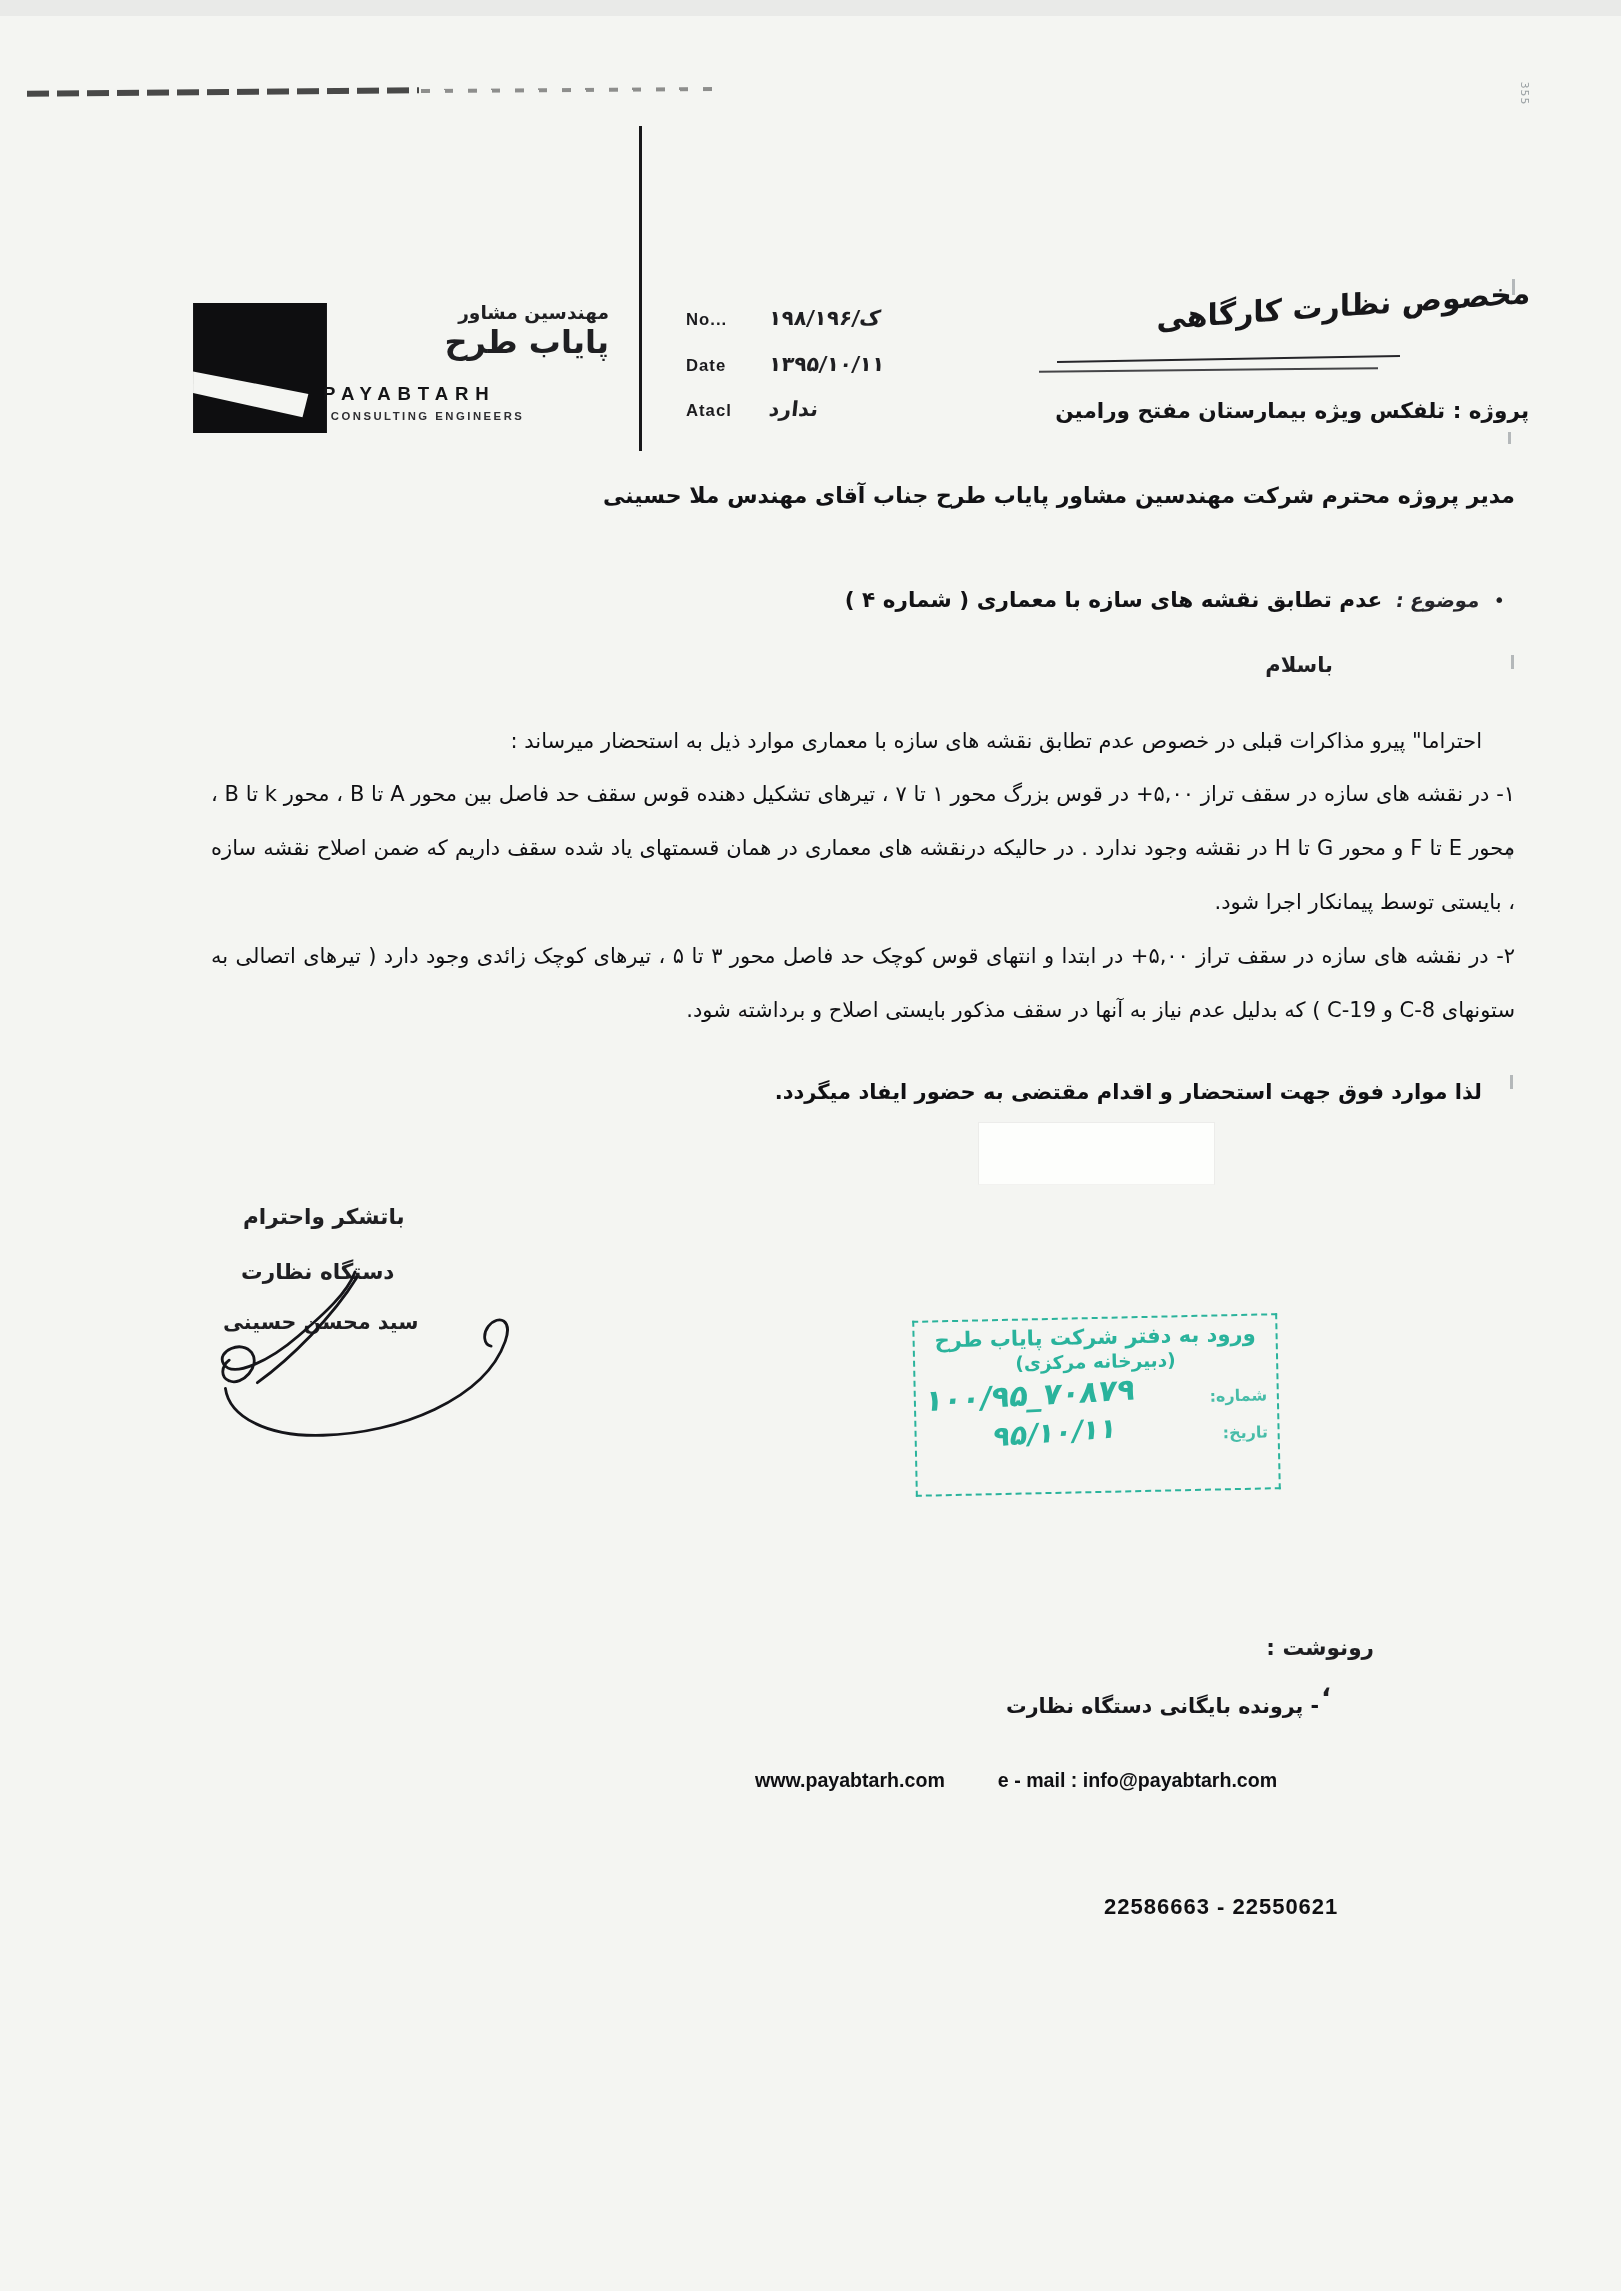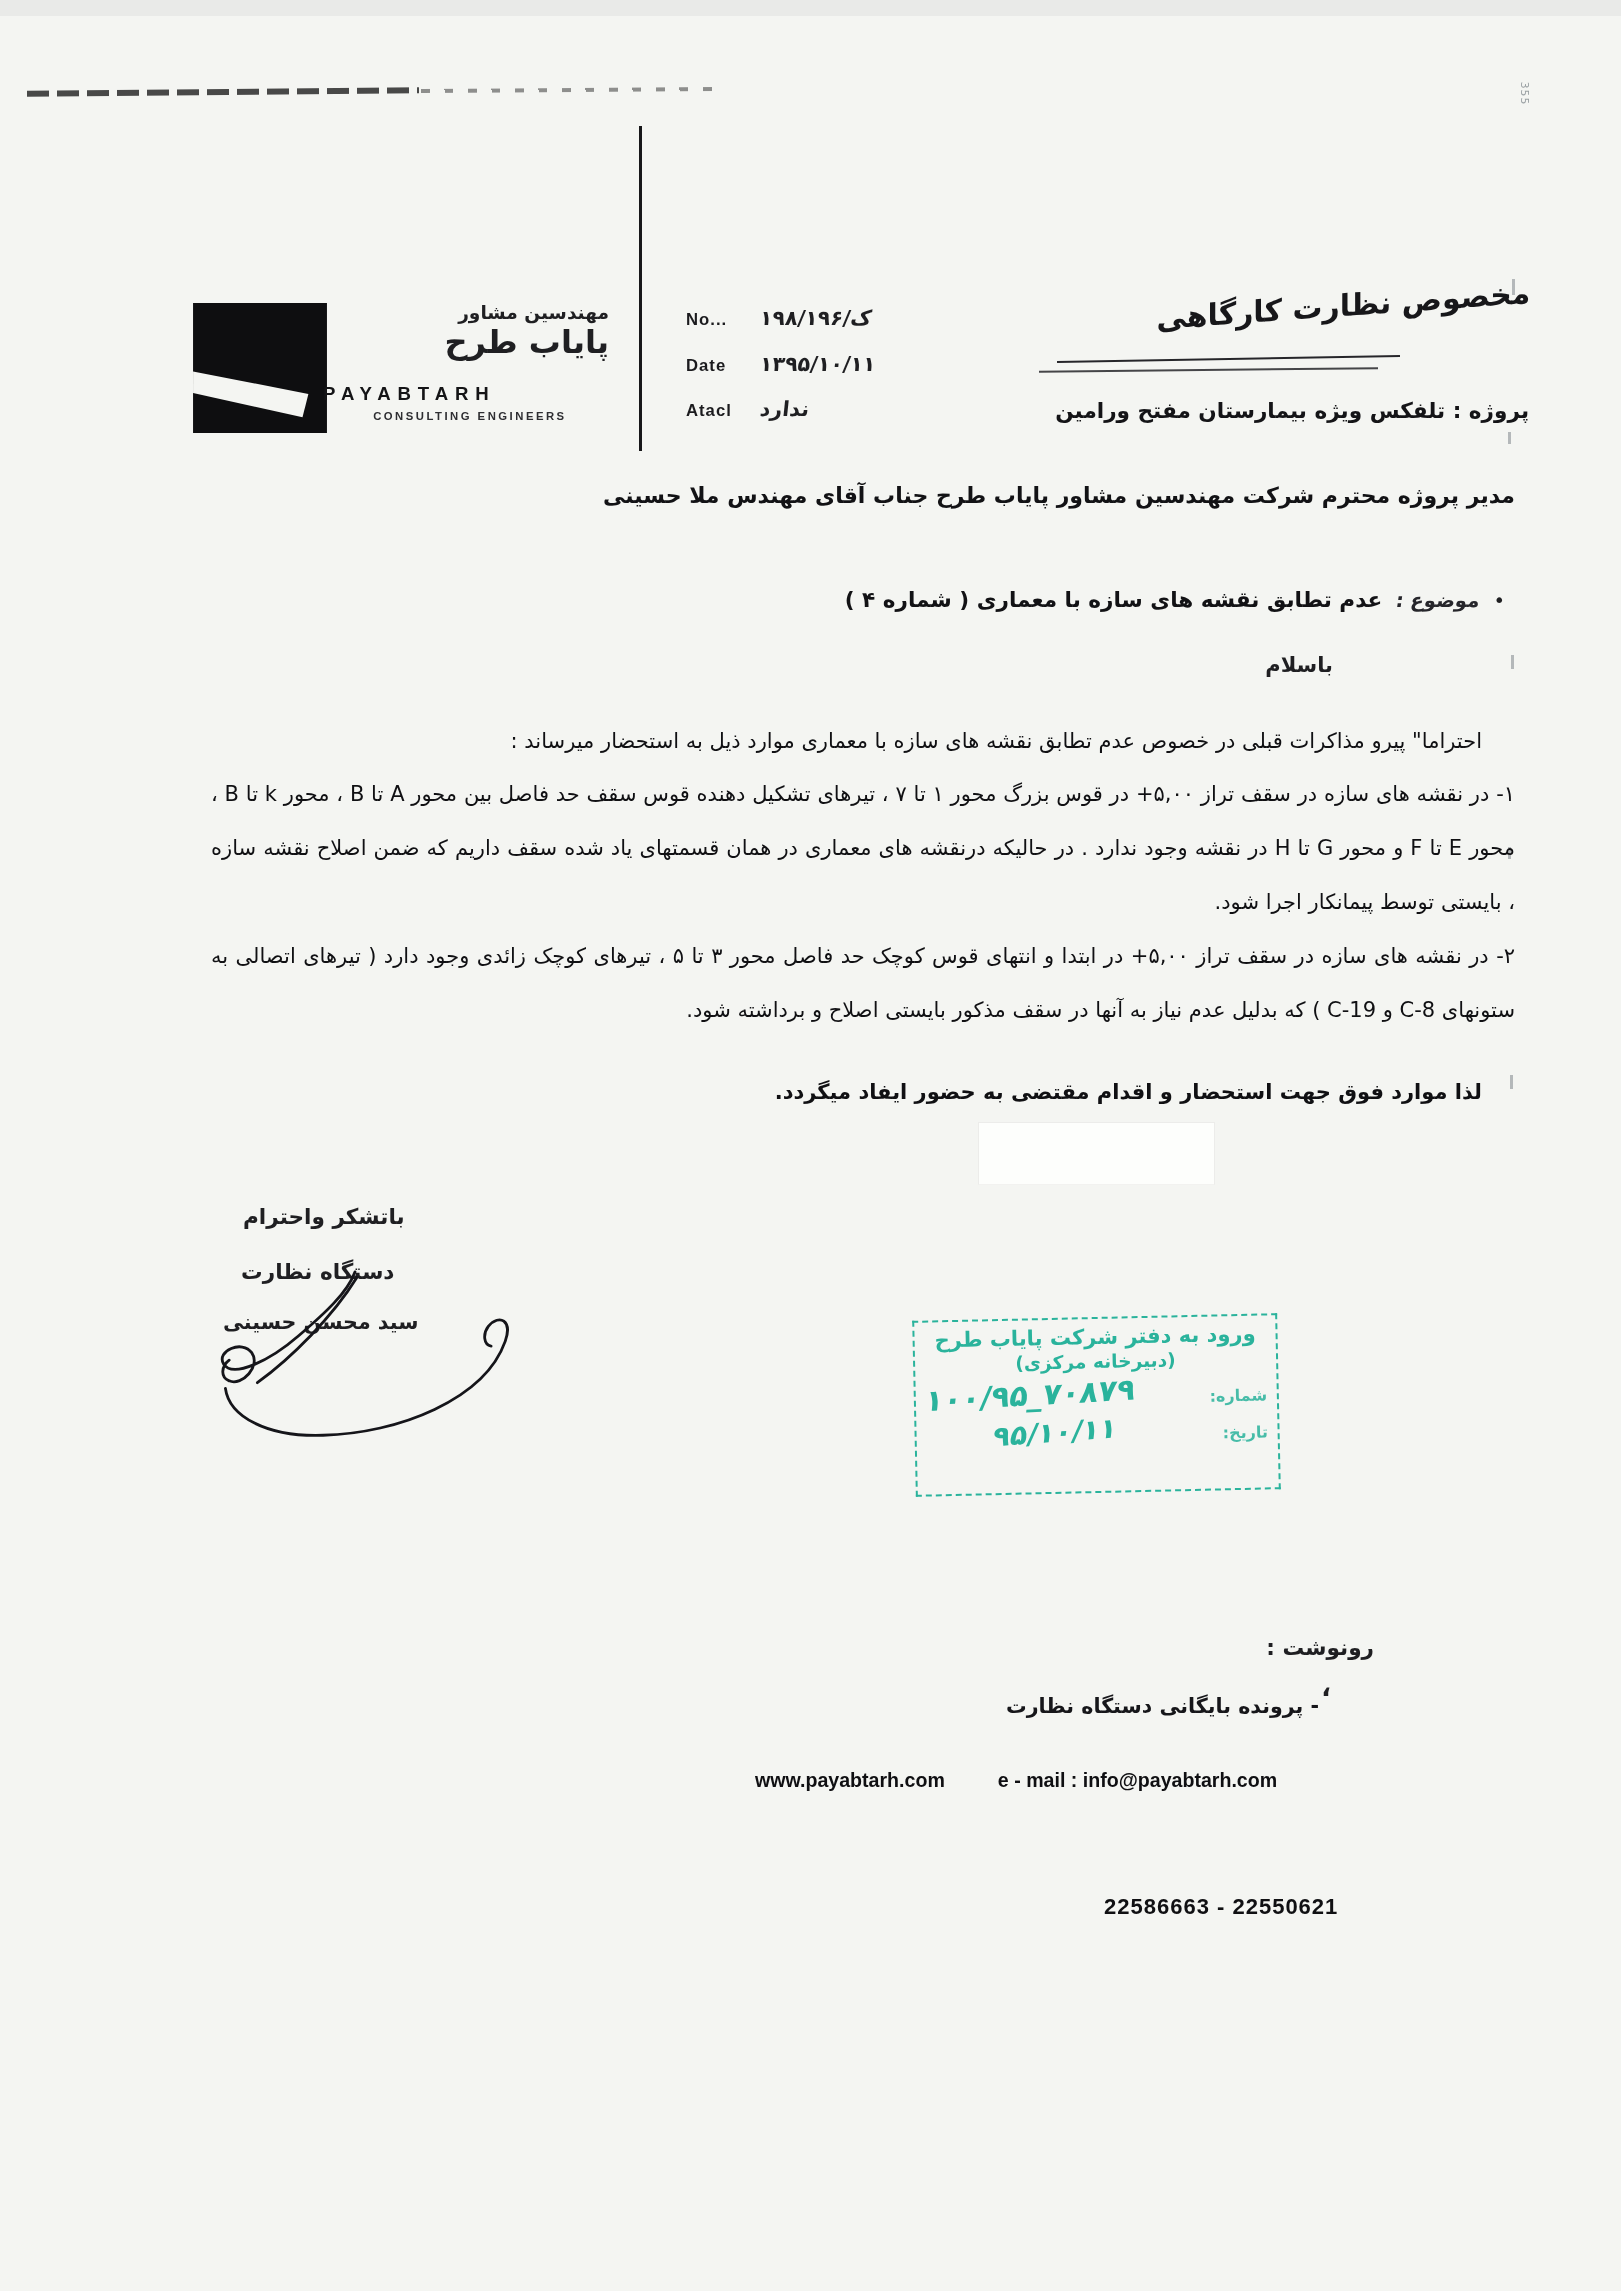--- a/index.html
+++ b/index.html
@@ -21,24 +21,24 @@
     transform:rotate(-0.4deg);opacity:.55;}
   .edge-mark{color:#9aa0a3;font-size:10.8px;letter-spacing:1px;}
   .tick{width:2.9px;background:#b4b8ba;}
 
   
   .logo-box{left:193px;top:287px;width:134px;height:130px;}
   .brand{left:323px;top:286px;width:286px;}
   .brand .fa-small{font-size:18.6px;font-weight:bold;text-align:right;line-height:21.6px;}
   .brand .fa-big{font-size:32px;font-weight:bold;text-align:right;line-height:37px;letter-spacing:-1px;}
   .brand .en-big{font-size:18.6px;font-weight:bold;letter-spacing:6.9px;margin-top:22.5px;color:#141416;}
-  .brand .en-small{font-size:11.3px;font-weight:bold;letter-spacing:2.5px;color:#2e2e32;margin-top:4.9px;margin-left:7.8px;text-align:center;}
+  .brand .en-small{font-size:11.3px;font-weight:bold;letter-spacing:2.5px;color:#2e2e32;margin-top:4.9px;margin-left:7.8px;}
   .divider{left:639px;top:110px;width:3.4px;height:325px;background:#17171a;}
   .fields{left:686px;top:290px;width:323px;}
-  .field-row{display:flex;align-items:baseline;margin-bottom:21.6px;gap:23px;}
+  .field-row{display:flex;align-items:baseline;margin-bottom:21.6px;gap:32px;}
   .field-label{font-size:16.7px;font-weight:bold;letter-spacing:1px;color:#1b1b1e;min-width:51px;}
   .field-value{font-size:20.6px;font-weight:bold;transform:skewX(-6deg);}
   .handnote{right:90px;top:272px;font-size:30px;font-weight:bold;
     transform:rotate(-4deg) skewX(-4deg);letter-spacing:1px;color:#17171a;}
   .hand-underline{height:0;border-top:2.5px solid #26262a;}
   .project-line{right:92px;top:382px;font-size:21.6px;font-weight:bold;color:#141417;}
 
   
   .addressee{right:106px;top:467px;font-size:22px;font-weight:bold;color:#121215;}
   .subject{right:116px;top:571px;font-size:21.6px;display:flex;direction:rtl;align-items:baseline;gap:13.7px;}

